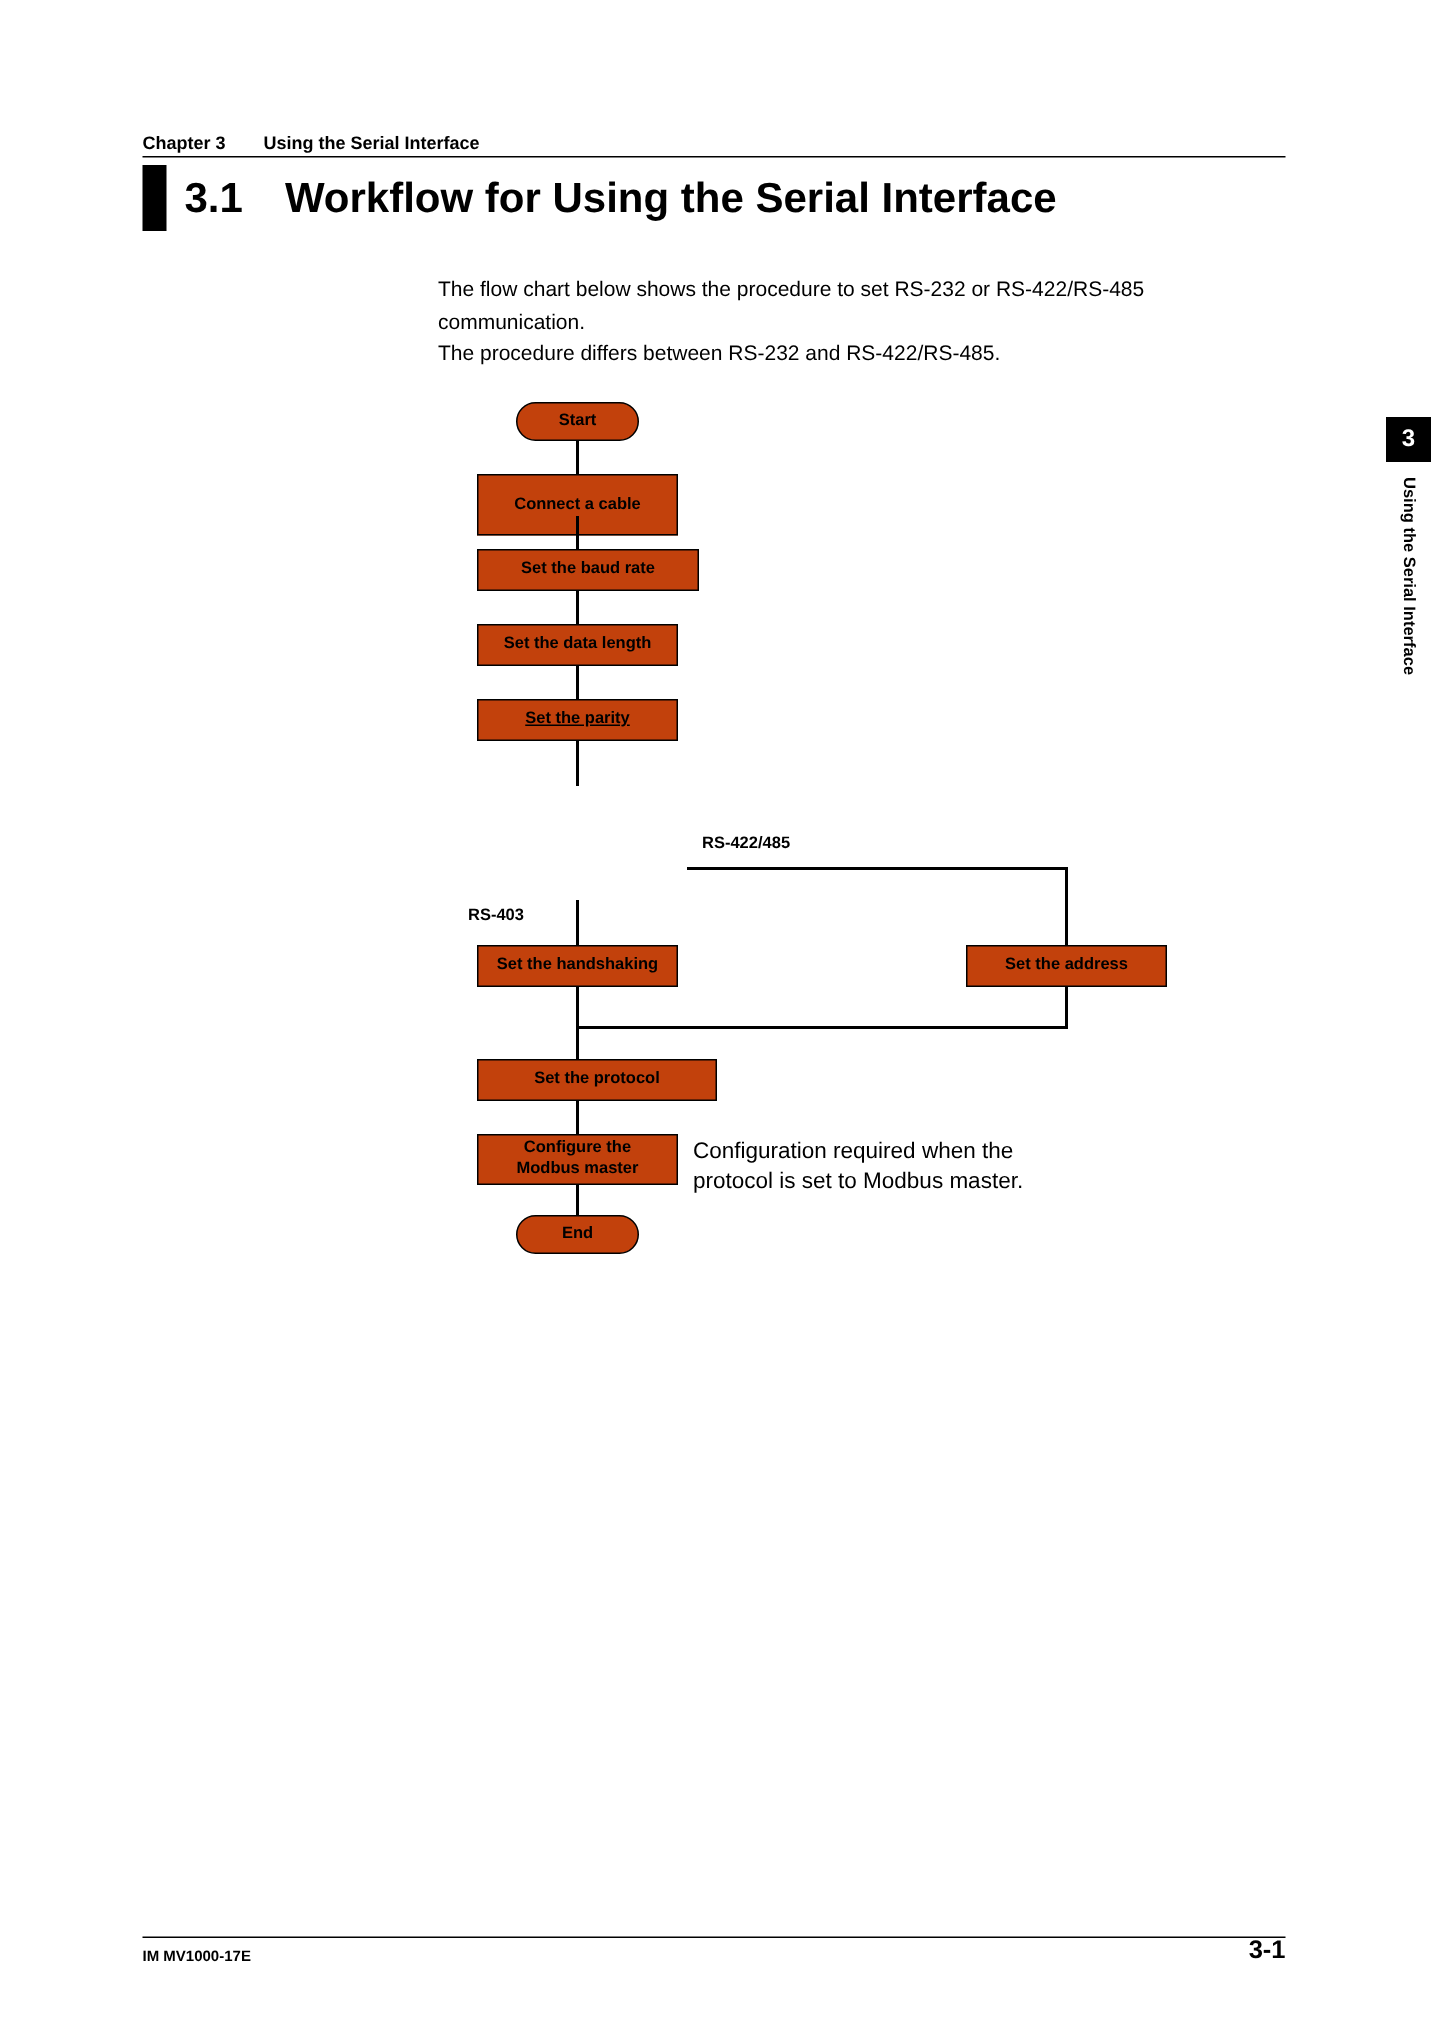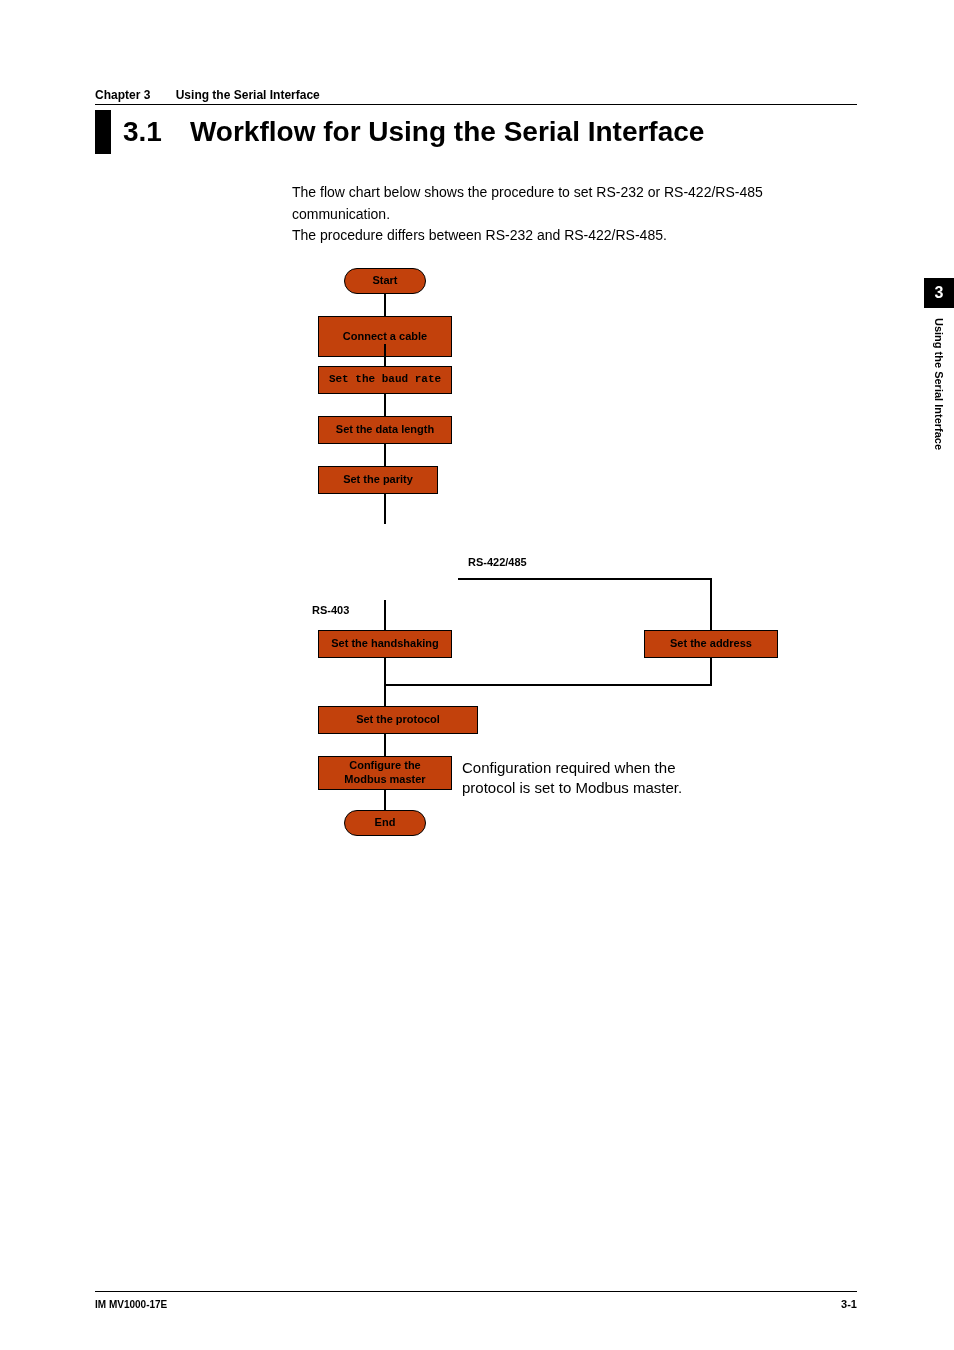--- a/index.html
+++ b/index.html
@@ -31,21 +31,21 @@
   .diamond-text { position: absolute; left:0; top:0; width:100%; height:100%; display:flex; align-items:center; justify-content:center; font-size:11px; font-weight:bold; }
 
   
   .sidetab { position: absolute; right: 0; top: 278px; width: 30px; }
   .sidetab .black { width: 30px; height: 30px; background: #000; color:#fff; display:flex; align-items:center; justify-content:center; font-weight:bold; font-size:16px; }
   .sidetab .vtext { font-size: 11px; font-weight: bold; writing-mode: vertical-rl; padding-top: 10px; padding-left: 9px; }
 
   
   .hr-bot { position: absolute; left: 95px; bottom: 58px; width: 762px; border-top: 1px solid #000; }
   .foot-l { position: absolute; left: 95px; bottom: 40px; font-size: 10px; font-weight: bold; }
-  .foot-r { position: absolute; right: 97px; bottom: 40px; font-size: 11px; font-weight: bold; margin-left: 46px; }
+  .foot-r { position: absolute; right: 97px; bottom: 40px; font-size: 17px; font-weight: bold; margin-left: 46px; }
 </style>
 </head>
 <body>
 
 <div class="page">
 
   <div class="chapter-line">
     <span class="chapter-lbl">Chapter 3</span>
     <span>Using the Serial Interface</span>
   </div>
@@ -67,31 +67,31 @@
     <div class="node round" style="left:52px; top:0; width:82px; height:26px;">
         <span>Start</span>
       </div>
     <div class="line" style="left:92px; top:26px; width:2px; height:22px;"></div>
 
     <div class="node" style="left:26px; top:48px; width:134px; height:41px;">
         <span>Connect a cable</span>
       </div>
     <div class="line" style="left:92px; top:76px; width:2px; height:22px;"></div>
 
-    <div class="node" style="left:26px; top:98px; width:134px; height:28px;font-family:Liberation Mono, monospace;">
+    <div class="node" style="left:26px; top:98px; width:148px; height:28px;">
         <span>Set the baud rate</span>
       </div>
     <div class="line" style="left:92px; top:126px; width:2px; height:22px;"></div>
 
     <div class="node" style="left:26px; top:148px; width:134px; height:28px;">
         <span>Set the data length</span>
       </div>
     <div class="line" style="left:92px; top:176px; width:2px; height:22px;"></div>
 
-    <div class="node" style="left:26px; top:198px; width:120px; height:28px;">
+    <div class="node" style="left:26px; top:198px; width:134px; height:28px;text-decoration:underline;">
         <span>Set the parity</span>
       </div>
     <div class="line" style="left:92px; top:226px; width:2px; height:30px;"></div>
 
 
     <div class="lbl" style="left:20px; top:336px;">RS-403</div>
     <div class="lbl" style="left:176px; top:288px;">RS-422/485</div>
 
     <div class="line" style="left:92px; top:332px; width:2px; height:30px;"></div>
 

